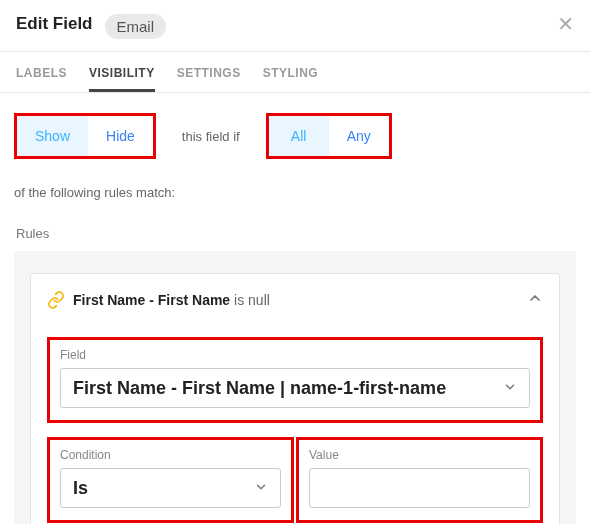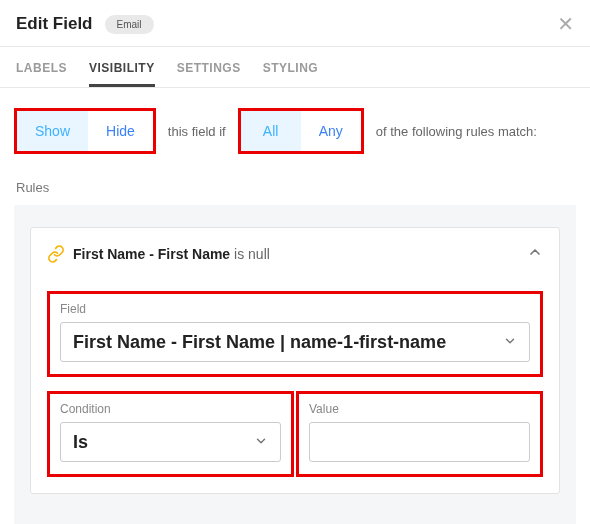--- a/index.html
+++ b/index.html
@@ -6,34 +6,34 @@
   body {
     font-family: -apple-system, BlinkMacSystemFont, "Segoe UI", Arial, sans-serif;
     background: #fff;
     width: 590px;
     height: 524px;
     color: #333;
     font-size: 13px;
   }
   .header {
     display: flex;
-    align-items: flex-end;
+    align-items: flex-start;
     padding: 14px 16px 12px 16px;
     position: relative;
   }
   .header-title {
     font-size: 17px;
     font-weight: 700;
     color: #222;
     margin-right: 12px;
   }
   .header-badge {
     background: #e9e9e9;
     color: #555;
-    font-size: 10px;
+    font-size: 15px;
     border-radius: 14px;
     padding: 4px 12px;
     font-weight: 500;
   }
   .header-close {
     position: absolute;
     right: 16px;
     top: 14px;
     color: #aaa;
     font-size: 20px;
@@ -60,21 +60,21 @@
     color: #444;
     border-bottom: 3px solid #444;
     padding-bottom: 9px;
   }
   .body {
     padding: 20px 14px 0 14px;
   }
   .sentence {
     display: flex;
     align-items: center;
-    gap: 12px;
+    gap: 26px;
     flex-wrap: wrap;
     margin-bottom: 26px;
   }
   .hlbox {
     border: 3px solid #e90000;
     display: inline-flex;
   }
   .seg-group {
     display: flex;
   }

